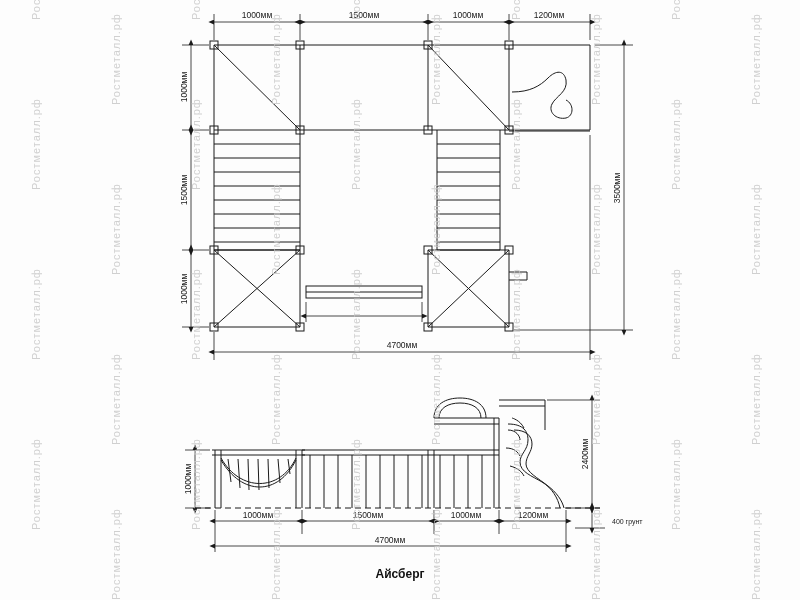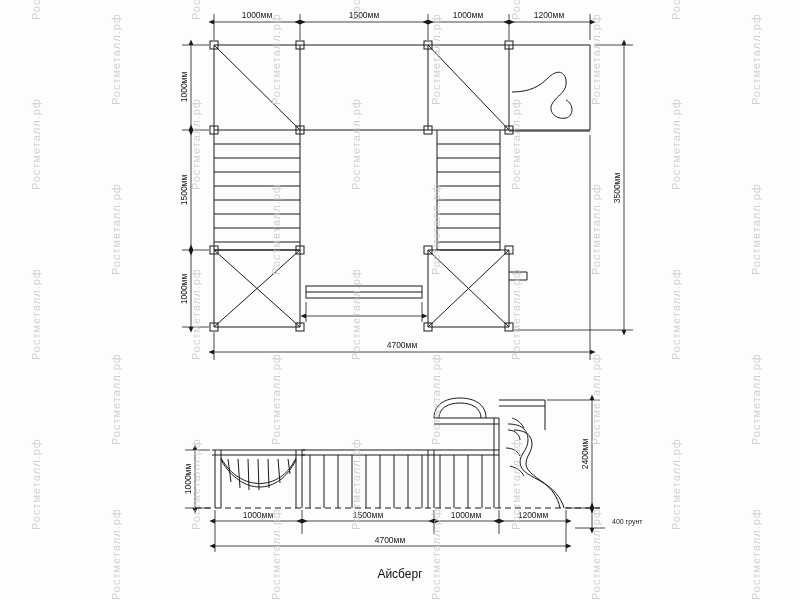--- a/index.html
+++ b/index.html
@@ -45,21 +45,21 @@
     left: 0; top: 0;
     z-index: 2;
   }
   .title-label {
     position: absolute;
     left: 0;
     top: 567px;
     width: 800px;
     text-align: center;
     font-size: 12px;
-    font-weight: normal;
+    font-weight: bold;
     color: #111;
     z-index: 6;
   }
   text {
     font-family: "Liberation Sans", sans-serif;
   }
 </style>
 </head>
 <body>
 

